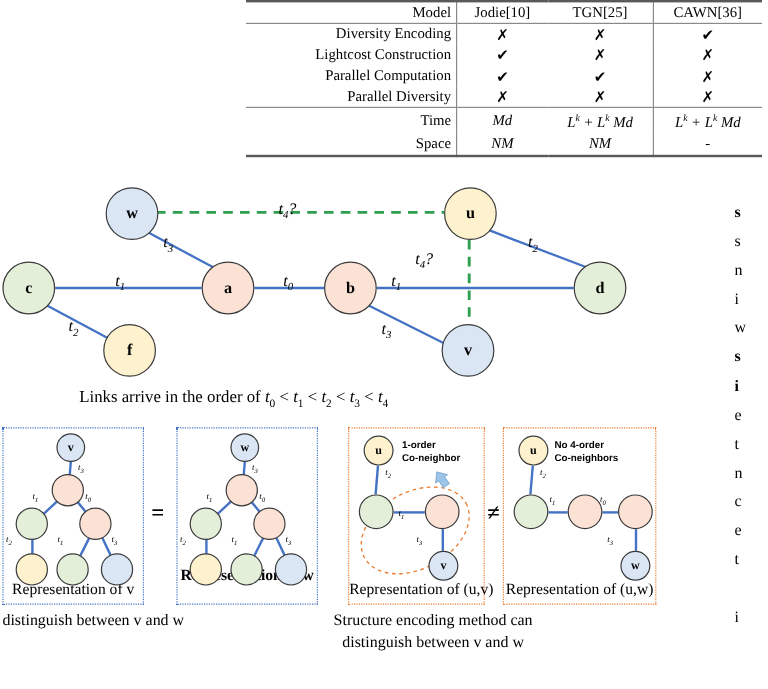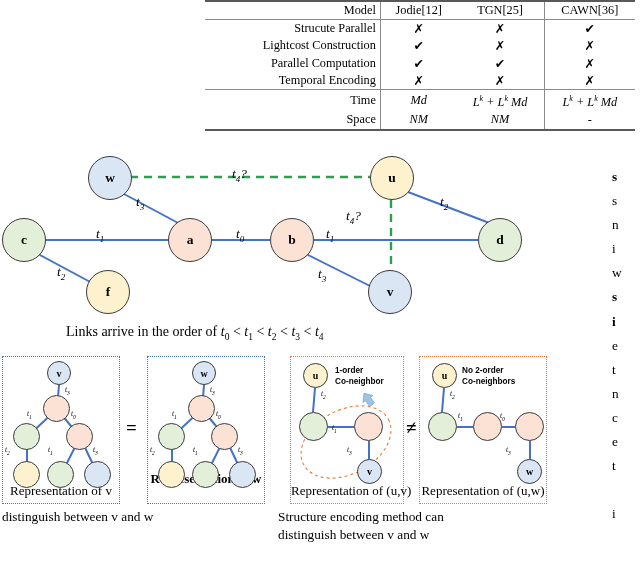--- a/index.html
+++ b/index.html
@@ -71,46 +71,46 @@
   svg{position:absolute;left:0;top:0;overflow:visible;}
 </style>
 </head>
 <body>
 
 <div class="abs" id="compare-table">
   <table>
     <thead>
       <tr class="t-top">
         <th class="rowlabel">Model</th>
-        <th class="vline">Jodie[12]</th>
+        <th class="vline">Jodie[10]</th>
         <th>TGN[25]</th>
         <th class="vline">CAWN[36]</th>
       </tr>
     </thead>
     <tbody id="tbl-feature-rows">
         <tr class="t-mid">
-          <td class="rowlabel">Strucute Parallel</td>
+          <td class="rowlabel">Diversity Encoding</td>
           <td class="mark vline">✗</td>
           <td class="mark">✗</td>
           <td class="mark vline">✔</td>
         </tr>
         <tr>
           <td class="rowlabel">Lightcost Construction</td>
           <td class="mark vline">✔</td>
           <td class="mark">✗</td>
           <td class="mark vline">✗</td>
         </tr>
         <tr>
           <td class="rowlabel">Parallel Computation</td>
           <td class="mark vline">✔</td>
           <td class="mark">✔</td>
           <td class="mark vline">✗</td>
         </tr>
         <tr>
-          <td class="rowlabel">Temporal Encoding</td>
+          <td class="rowlabel">Parallel Diversity</td>
           <td class="mark vline">✗</td>
           <td class="mark">✗</td>
           <td class="mark vline">✗</td>
         </tr>
       </tbody>
     <tbody id="tbl-complex-rows">
         <tr class="t-mid">
           <td class="rowlabel">Time</td>
           <td class="ital vline">Md</td>
           <td class="ital">L<sup>k</sup> + L<sup>k</sup> Md</td>
@@ -251,36 +251,36 @@
       <div class="pnode n-yellow" style="left: 12px; top: 6px; width: 25px; height: 25px;">u</div>
       <div class="pnode n-green" style="left: 8px; top: 55px; width: 29px; height: 29px;"></div>
       <div class="pnode n-pink" style="left: 53px; top: 55px; width: 29px; height: 29px;"></div>
       <div class="pnode n-pink" style="left: 95px; top: 55px; width: 29px; height: 29px;"></div>
       <div class="pnode n-blue" style="left: 97px; top: 102px; width: 25px; height: 25px;">w</div>
       <span class="plabel" style="left: 30px; top: 32px;"><i>t</i><sub>2</sub></span>
       <span class="plabel" style="left: 38px; top: 54px;"><i>t</i><sub>1</sub></span>
       <span class="plabel" style="left: 80px; top: 54px;"><i>t</i><sub>0</sub></span>
       <span class="plabel" style="left: 86px; top: 88px;"><i>t</i><sub>3</sub></span>
       <div class="pnote" style="left: 42px; top: 8px;">
-        <div>No 2-order</div>
+        <div>No 4-order</div>
         <div>Co-neighbors</div>
       </div>
       <div class="pcaption" style="left: 0px; bottom: 4px; width: 100%;">Representation of (u,w)</div>
     </div>
   </div>
 <div id="relations-root">
     <div class="relsym" style="left: 126px; top: 417px;">=</div>
     <div class="relsym" style="left: 406px; top: 417px;">≠</div>
   </div>
 
 <div id="bottom-captions-root">
     <div class="botcap" style="left: 2px; top: 508px;">
       <div>distinguish between v and w</div>
     </div>
-    <div class="botcap" style="left: 278px; top: 508px;">
+    <div class="botcap" style="left: 278px; top: 508px; text-align: center;">
       <div>Structure encoding method can</div>
       <div>distinguish between v and w</div>
     </div>
   </div>
 
 <div class="abs" id="right-col">
     <div class="b">s</div>
     <div>s</div>
     <div>n</div>
     <div>i</div>

